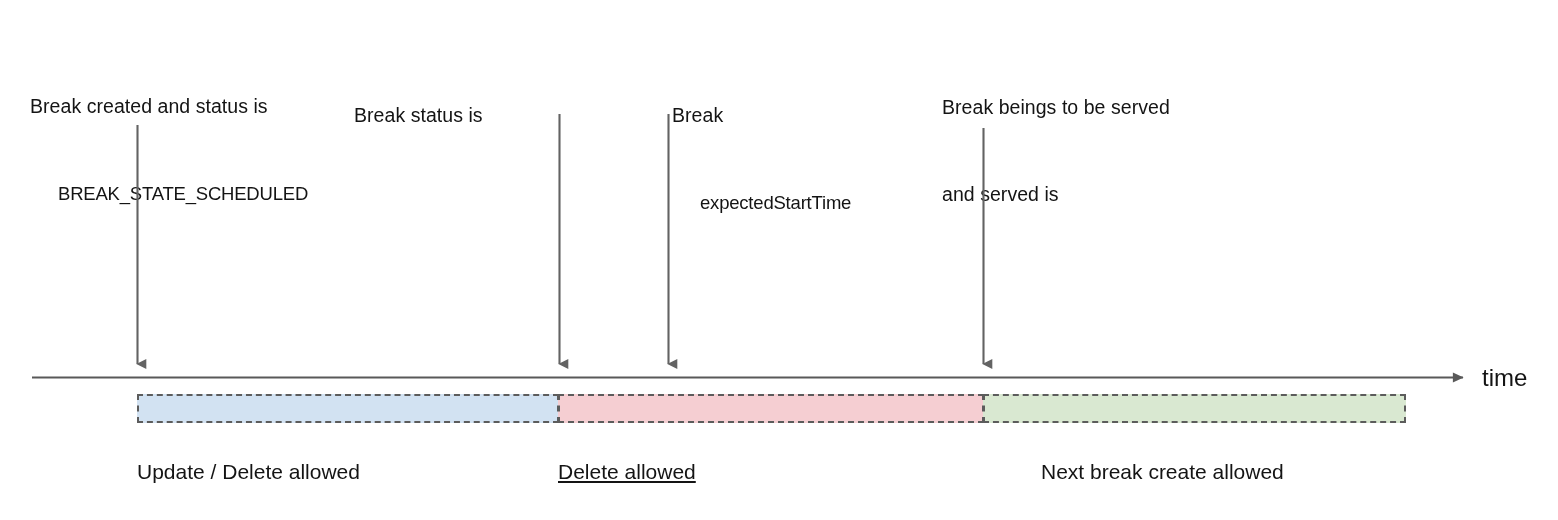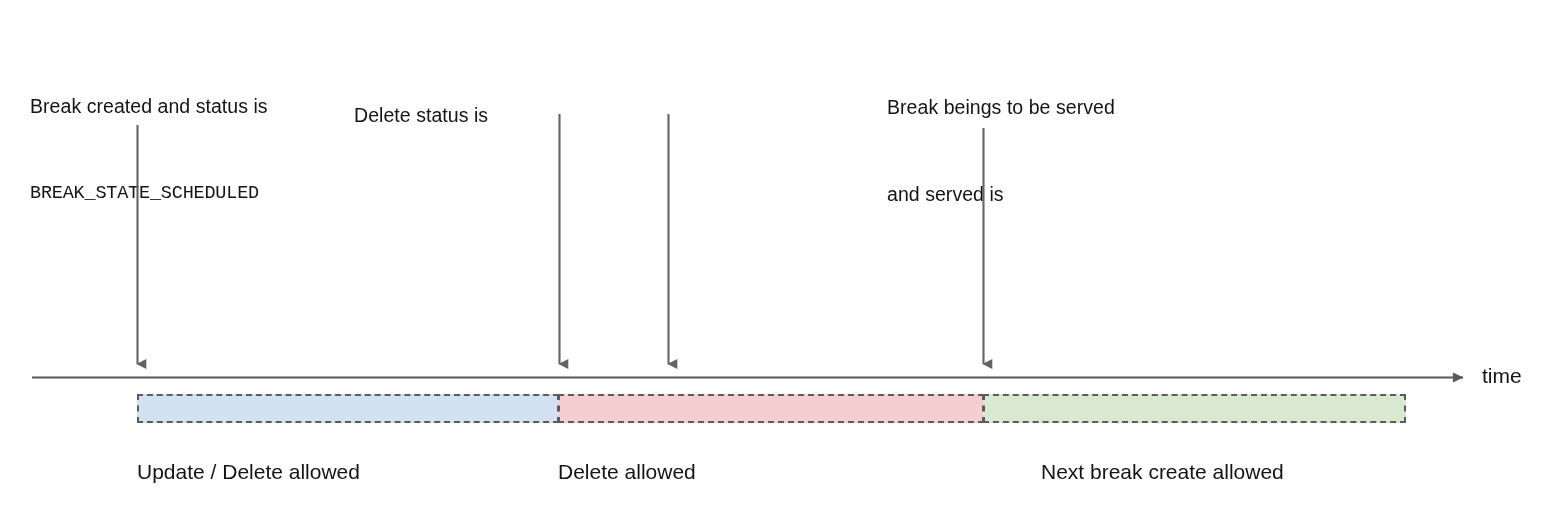--- a/index.html
+++ b/index.html
@@ -30,46 +30,47 @@
     font-size: 19.5px;
     line-height: 29px;
     color: #141414;
     white-space: pre;
     letter-spacing: 0.05px;
   }
   .annotation .prose {
     font-family: "Liberation Sans", sans-serif;
   }
   .annotation .code {
-    font-family: Liberation Mono, monospace;
+    font-family: Liberation Sans, sans-serif;
     font-size: 18.5px;
     letter-spacing: -0.2px;
+    margin-left: 28px;
   }
 
   #annotation-0 { left: 30px;  top: 34px; }
   #annotation-1 { left: 354px; top: 43px; }
   #annotation-2 { left: 672px; top: 43px; }
-  #annotation-3 { left: 887px; top: 35px; }
+  #annotation-3 { left: 942px; top: 35px; }
 
   
   #vector-layer {
     position: absolute;
     left: 0;
     top: 0;
     width: 1558px;
     height: 520px;
     pointer-events: none;
   }
 
   
   #axis-label {
     position: absolute;
     left: 1482px;
     top: 364px;
-    font-size: 21px;
+    font-size: 24px;
     color: #141414;
     text-align: right;
   }
 
   
   #phase-bars {
     position: absolute;
     left: 0;
     top: 394px;
     height: 29px;
@@ -97,23 +98,27 @@
 <body>
 
 <div id="diagram-root">
 
   <div class="annotation" id="annotation-0">
     <div class="prose">Break created and status is</div>
     <div class="code">BREAK_STATE_SCHEDULED</div>
   </div>
 
   <div class="annotation" id="annotation-1">
-    <div class="prose">Delete status is</div>
+    <div class="prose">Break status is</div>
   </div>
 
+  <div class="annotation" id="annotation-2">
+    <div class="prose">Break</div>
+    <div class="code">expectedStartTime</div>
+  </div>
 
   <div class="annotation" id="annotation-3">
     <div class="prose">Break beings to be served</div>
     <div class="prose">and served is</div>
   </div>
 
   <svg id="vector-layer" viewBox="0 0 1558 520" width="1558" height="520">
     <defs>
       <marker id="mk-down" markerWidth="11" markerHeight="11" refX="5.5" refY="9.2" orient="auto" markerUnits="userSpaceOnUse">
         <path d="M0.6 0.4 L10.4 0.4 L5.5 10.4 Z" fill="#636363"></path>
@@ -136,16 +141,16 @@
 
   <div id="axis-label">time</div>
 
   <div id="phase-bars">
     <div class="phase-bar" id="bar-0" style="left: 137px; width: 422px; background: rgb(210, 226, 242); border-color: rgb(92, 92, 92);"></div>
     <div class="phase-bar" id="bar-1" style="left: 558px; width: 426px; background: rgb(245, 206, 210); border-color: rgb(92, 92, 92);"></div>
     <div class="phase-bar" id="bar-2" style="left: 983px; width: 423px; background: rgb(217, 232, 209); border-color: rgb(92, 92, 92);"></div>
   </div>
 
   <div class="phase-caption" style="left:137px; width:422px;">Update / Delete allowed</div>
-  <div class="phase-caption" style="left:558px; width:426px;">Delete allowed</div>
+  <div class="phase-caption" style="left:558px; width:426px;text-decoration:underline;">Delete allowed</div>
   <div class="phase-caption" style="left:1041px; width:423px;">Next break create allowed</div>
 
 </div>
 
 </body></html>

